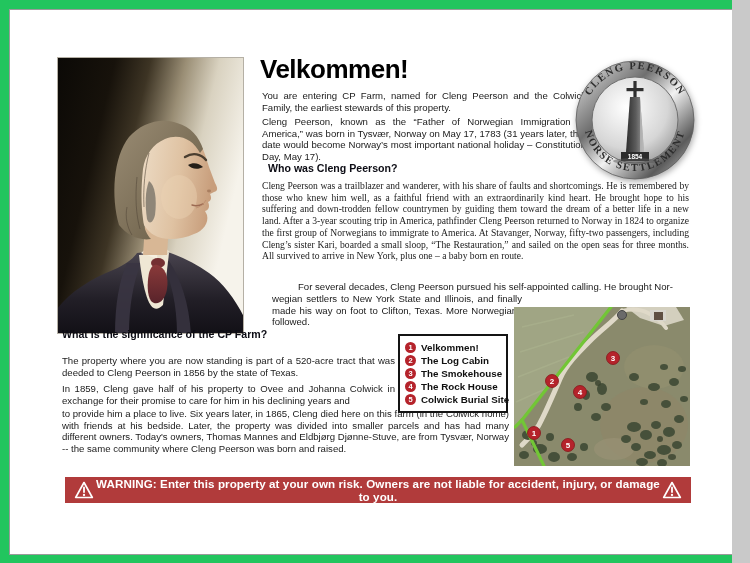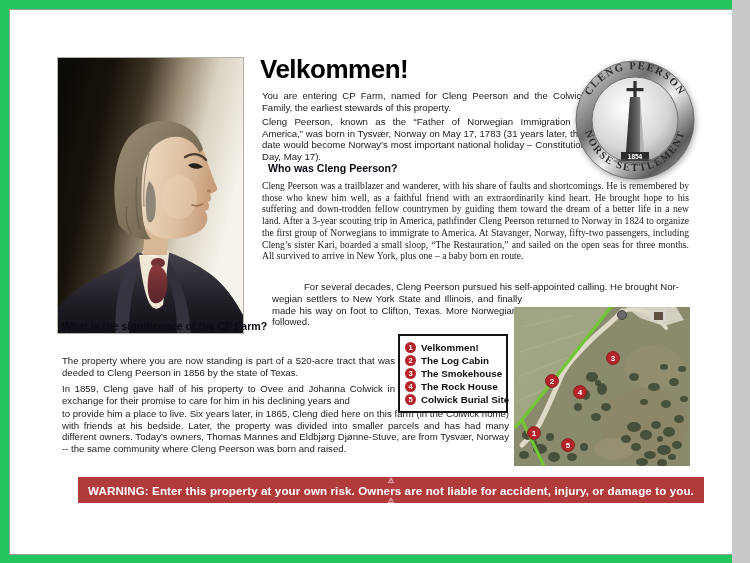--- a/index.html
+++ b/index.html
@@ -12,36 +12,36 @@
   .abs{position:absolute;margin:0;}
   .portrait{left:57px;top:57px;width:187px;height:277px;}
   .portrait svg{display:block;}
   .title{left:260px;top:54px;font-size:26px;font-weight:bold;color:#000;letter-spacing:-0.5px;}
   .body{font-size:9.6px;line-height:11.7px;color:#1a1a1a;text-align:justify;}
   .h2{font-size:10.6px;font-weight:bold;color:#0c0c14;}
   #intro-p1{left:262px;top:90px;width:324px;}
   #intro-p2{left:262px;top:116px;width:324px;}
   #who-heading{left:268px;top:162px;}
   #who-p1{left:262px;top:180px;width:427px;font-family:Liberation Serif, serif;}
-  #who-p2a{left:272px;top:281px;width:430px;white-space:nowrap;text-align:left;padding-left:32px;}
+  #who-p2a{left:266px;top:281px;width:430px;white-space:nowrap;text-align:left;padding-left:32px;}
   #who-p2b{left:272px;top:293px;width:250px;}
-  #sig-heading{left:62px;top:320px;}
+  #sig-heading{left:62px;top:328px;}
   #sig-p1{left:62px;top:355px;width:333px;}
   #sig-p2a{left:62px;top:383px;width:333px;}
   #sig-p2b{left:62px;top:408px;width:447px;}
   .seal{left:574px;top:59px;width:122px;height:122px;filter:drop-shadow(1px 2px 3px rgba(0,0,0,.35));}
   .legend{left:398px;top:334px;width:110px;background:#fff;border:2px solid #141414;padding:4px 5px;box-sizing:border-box;}
   .legend-row{display:flex;align-items:center;gap:5px;margin:2px 0;}
   .legend-num{flex:0 0 auto;width:11px;height:11px;border-radius:50%;background:var(--marker-red,#b5232b);
     color:#fff;font-size:7.5px;font-weight:bold;display:flex;align-items:center;justify-content:center;line-height:1;}
   .legend-label{font-size:9.8px;font-weight:bold;color:#101010;white-space:nowrap;}
   .map{left:514px;top:307px;width:176px;height:159px;}
   .map svg{display:block;}
-  .warning{left:78px;top:477px;width:626px;height:26px;background:var(--warning-red,#b13b3b);
-    display:flex;align-items:center;justify-content:space-between;padding:0 9px;box-sizing:border-box;flex-direction:column;}
+  .warning{left:65px;top:477px;width:626px;height:26px;background:var(--warning-red,#b13b3b);
+    display:flex;align-items:center;justify-content:space-between;padding:0 9px;box-sizing:border-box;}
   .warning-text{flex:1;text-align:center;color:#fff;font-size:11.6px;font-weight:bold;letter-spacing:0.1px;}
   .marker-num{fill:#fff;font-size:8px;font-weight:bold;font-family:"Liberation Sans","DejaVu Sans",sans-serif;}
   .seal-arc{font-size:10.5px;font-weight:bold;letter-spacing:1.6px;fill:#2c2c2c;font-family:"Liberation Serif","DejaVu Serif",serif;}
 </style>
 </head>
 <body>
 
 <div class="stage">
   <div class="page"></div>
 

